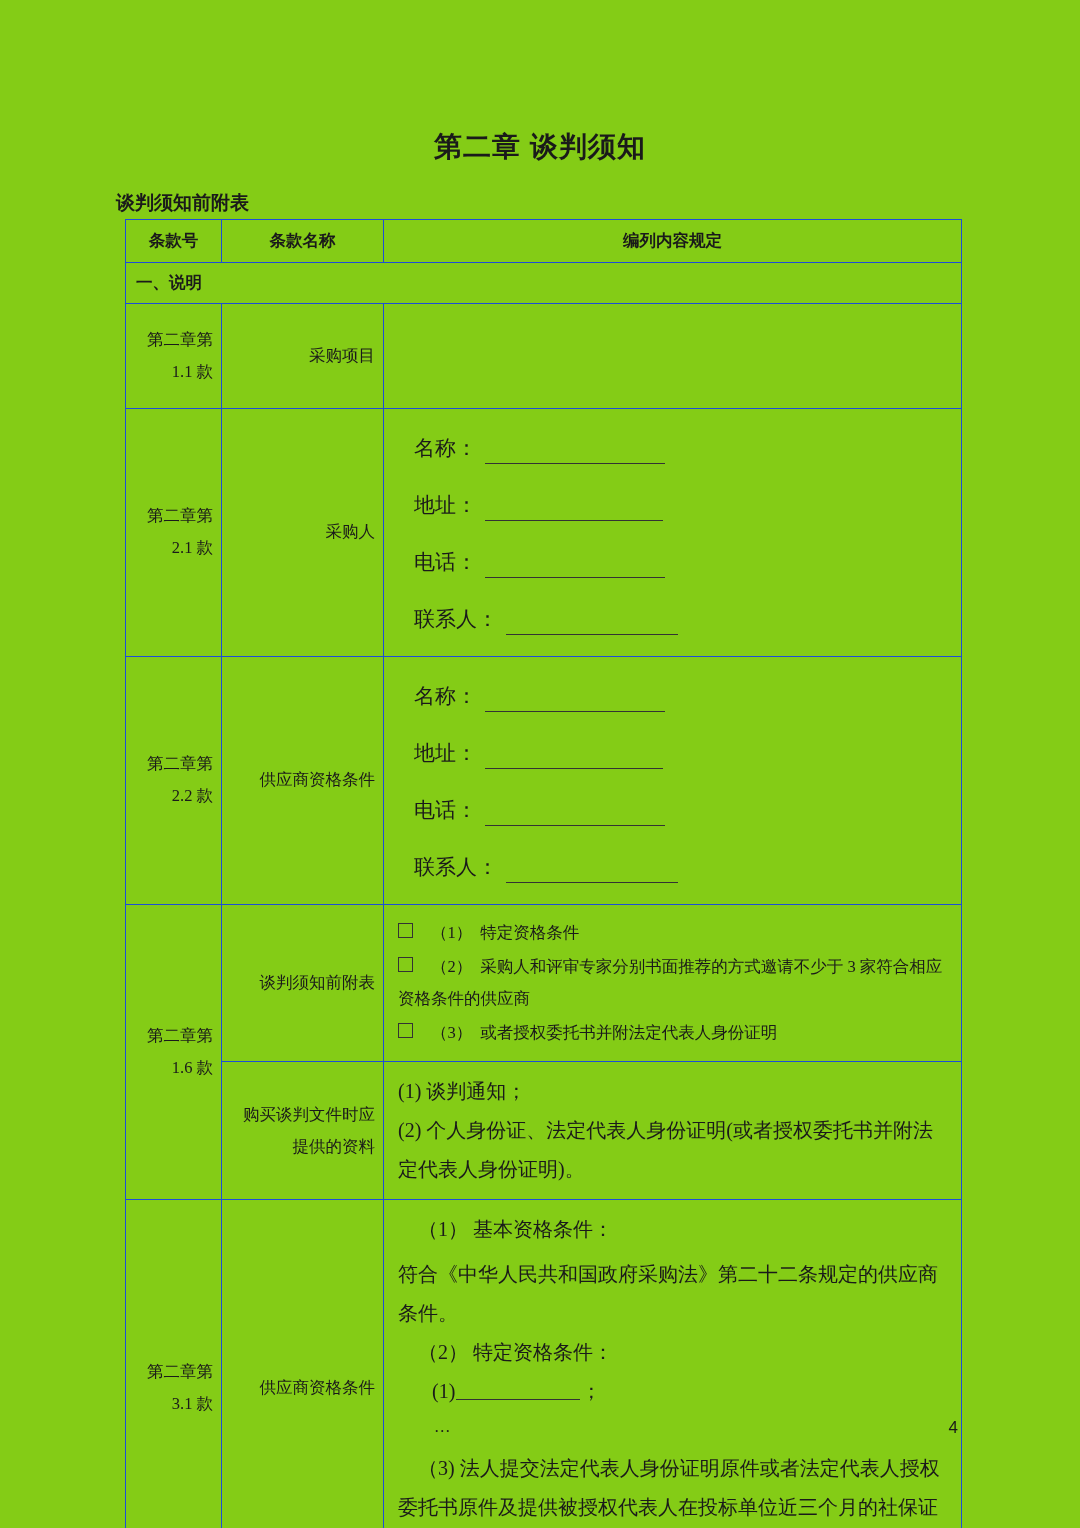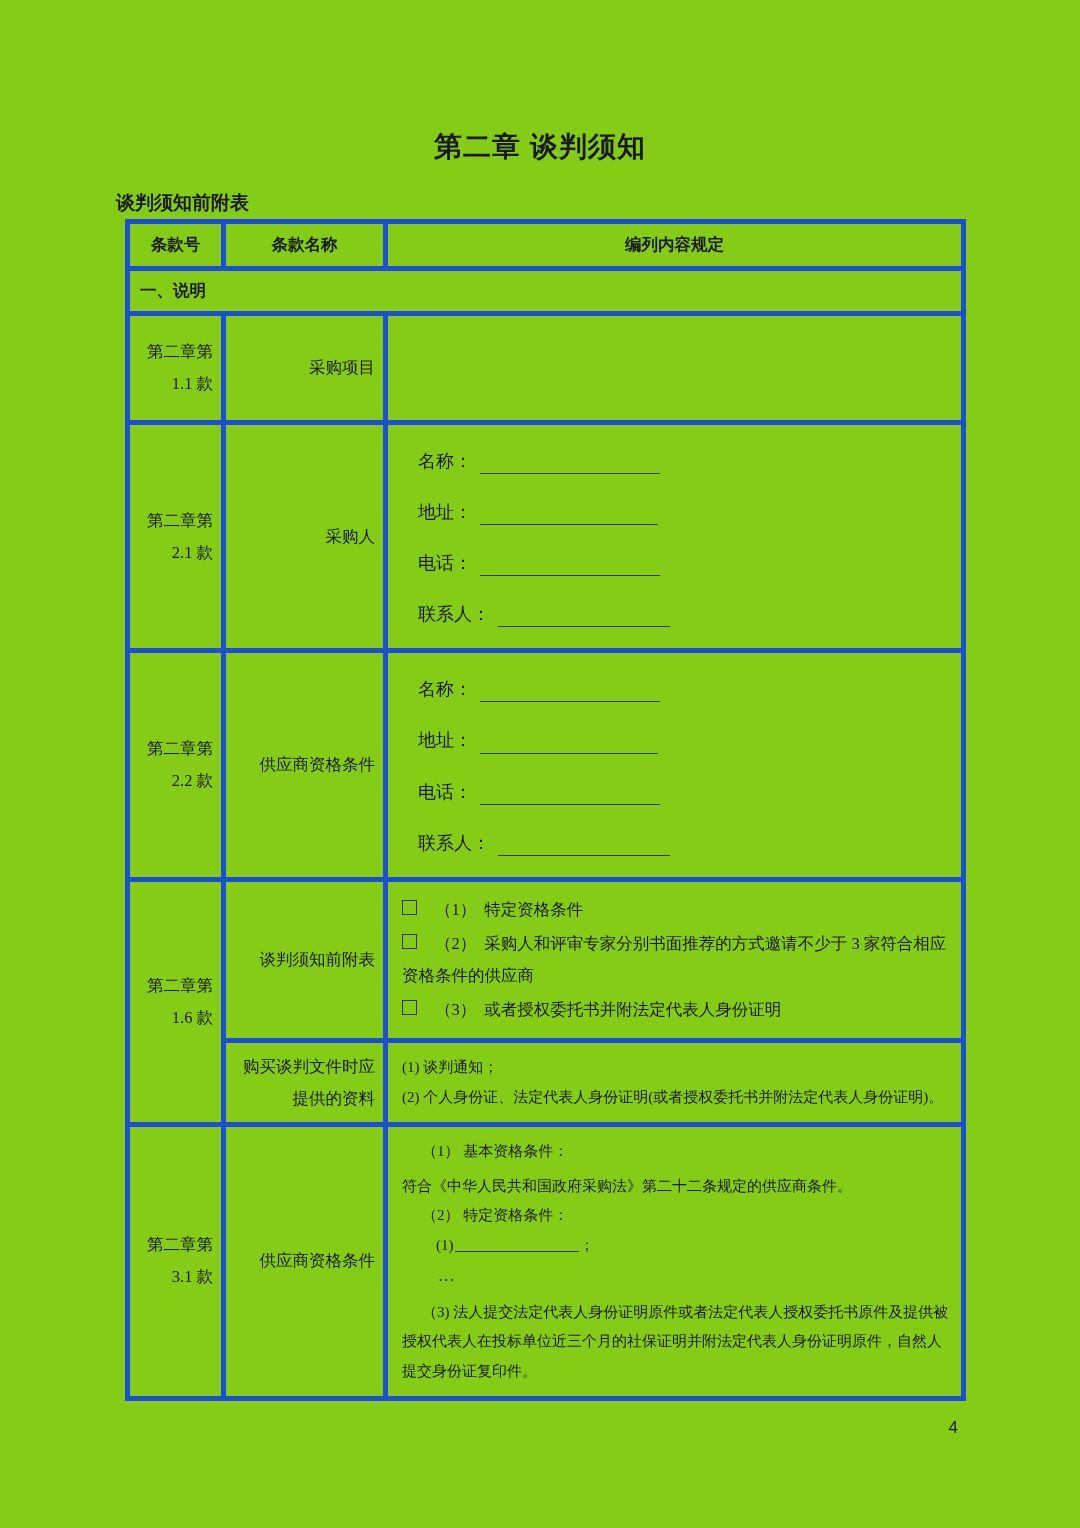--- a/index.html
+++ b/index.html
@@ -47,21 +47,21 @@
 
   table.main-table {
     position: absolute;
     left: 125px;
     top: 219px;
     width: 836px;
     border-collapse: collapse;
     table-layout: fixed;
   }
   table.main-table td {
-    border: 5px solid #1d4ed8;
+    border: 1px solid #1d4ed8;
     vertical-align: middle;
     font-size: 16.5px;
     line-height: 1.95;
     padding: 4px 8px;
   }
 
   .col-a { width: 96px; }
   .col-b { width: 162px; }
   .col-c { width: 578px; }
 
@@ -102,21 +102,21 @@
 
   
   .field-row {
     display: flex;
     align-items: flex-end;
     margin: 9px 0 16px 16px;
   }
   .field-row:last-child { margin-bottom: 6px; }
   .field-label {
     white-space: nowrap;
-    font-size: 18px;
+    font-size: 21px;
   }
   .field-line {
     display: inline-block;
     border-bottom: 1.6px solid #333;
     height: 0;
     margin-left: 8px;
     margin-bottom: 5px;
   }
   .fl-w1 { width: 180px; }
   .fl-w2 { width: 178px; }
@@ -137,21 +137,21 @@
     height: 13px;
     border: 1.4px solid #333;
     margin-right: 18px;
     position: relative;
     top: 0px;
   }
   .opt-num { margin-right: 8px; }
 
   .plain-line {
     display: block;
-    font-size: 15px;
+    font-size: 20px;
     line-height: 1.95;
   }
   .indent-1 { text-indent: 20px; }
   .indent-2 { text-indent: 34px; }
 
   .inline-blank {
     display: inline-block;
     border-bottom: 1.4px solid #333;
     width: 124px;
     height: 0;

